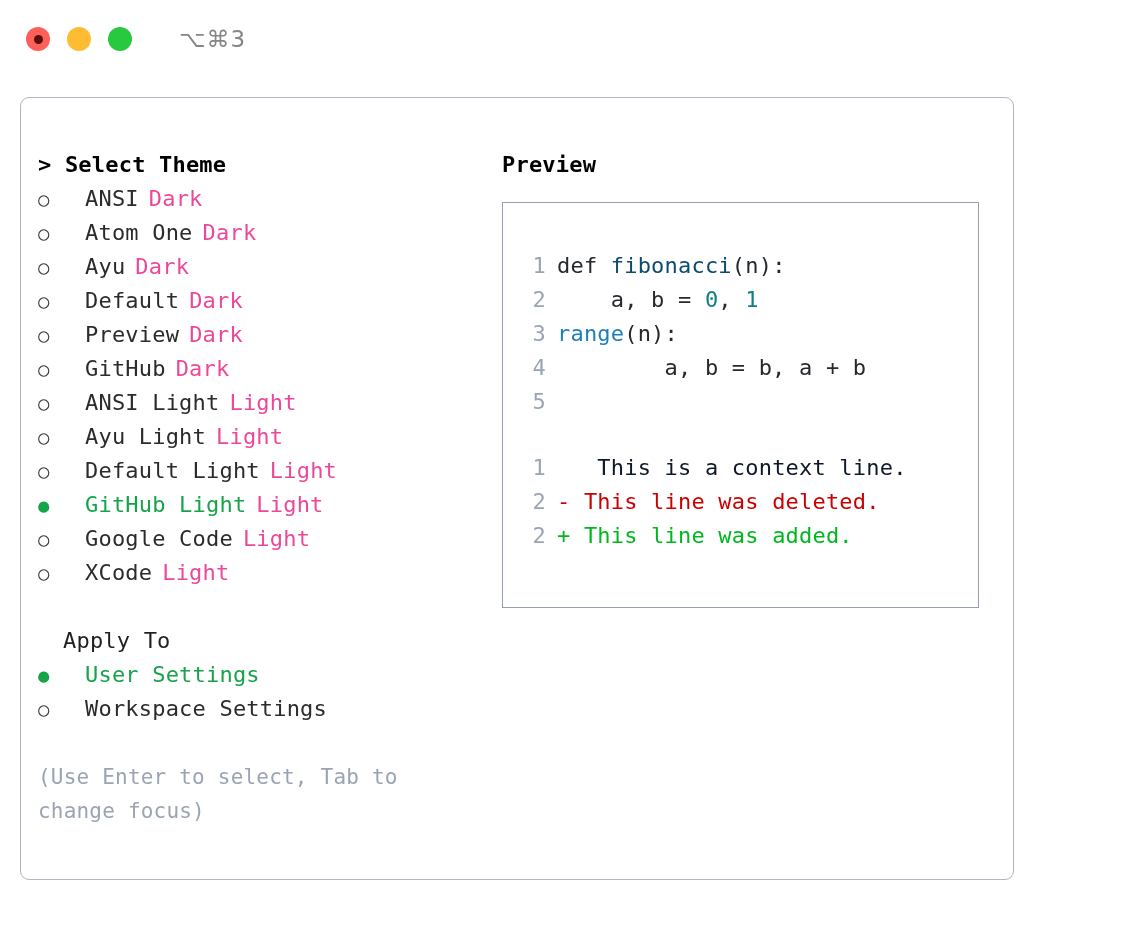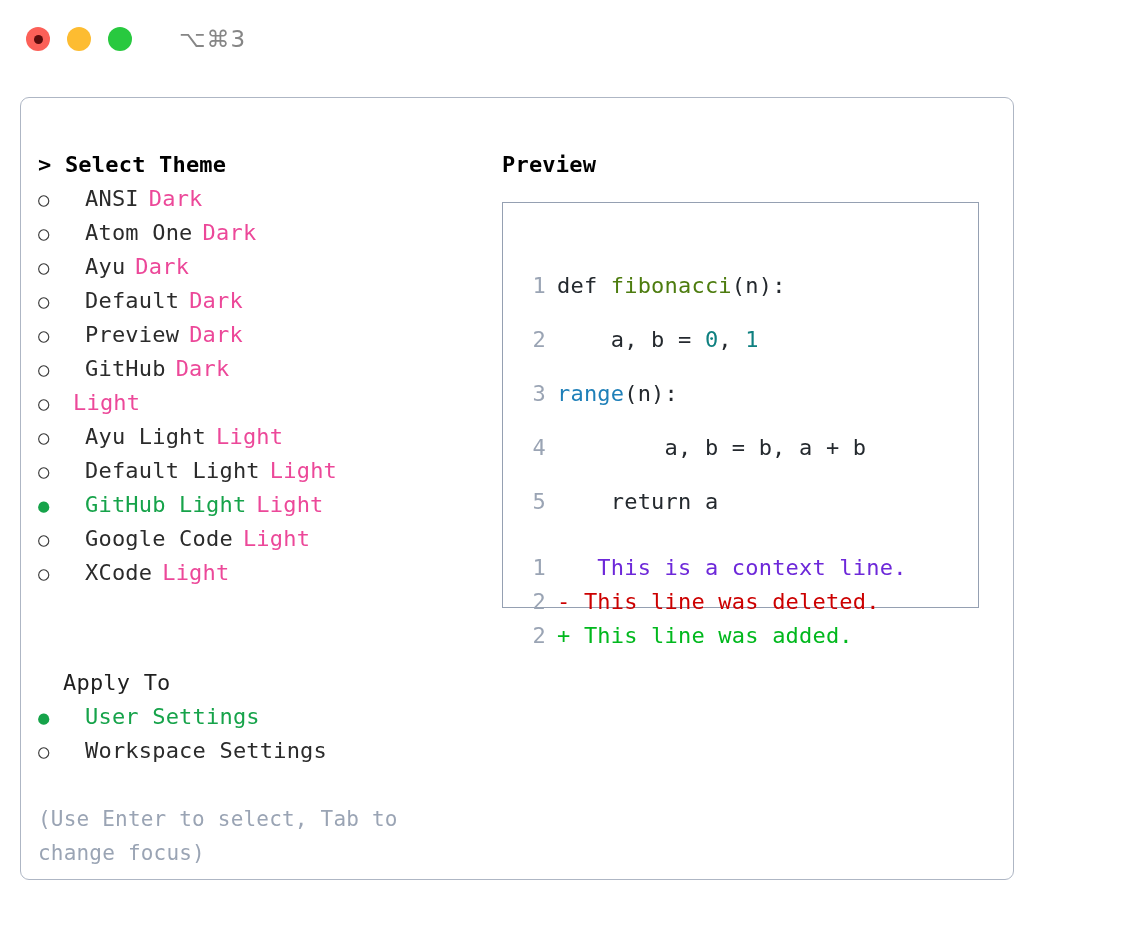--- a/index.html
+++ b/index.html
@@ -124,21 +124,20 @@
     color: #ec4899;
     margin-left: 10px;
   }
   .apply-header {
     font-size: 22px;
     color: #1f1f1f;
     line-height: 34px;
     white-space: pre;
     padding-left: 25px;
     letter-spacing: 0.2px;
-    margin-top: 42px;
   }
   .spacer-row {
     height: 34px;
   }
   .hint {
     margin-top: 34px;
     font-size: 21px;
     line-height: 34px;
     color: #9aa4b4;
     width: 410px;
@@ -175,26 +174,26 @@
     white-space: pre;
     letter-spacing: 0.2px;
   }
   .lineno {
     width: 26px;
     flex: 0 0 26px;
     text-align: right;
     color: #9aa4b4;
     margin-right: 11px;
   }
-  .code-text { color: #24292e; margin-top: 20px; }
-  .tok-fn { color: #4d7c0f; }
+  .code-text { color: #24292e; }
+  .tok-fn { color: #0c4a6e; }
   .tok-num { color: #0f8080; }
   .tok-call { color: #1e7fb8; }
   .diff-gap { height: 32px; }
-  .diff-ctx { color: #6d28d9; }
+  .diff-ctx { color: #0f172a; }
   .diff-del { color: #cc0000; }
   .diff-add { color: #00b81d; }
 </style>
 </head>
 <body>
 
 <div class="window">
 
   <div class="titlebar">
     <div class="lights">
@@ -245,20 +244,21 @@
         </div>
 
         <div class="opt-row">
           <span class="marker">○</span>
           <span class="opt-label">GitHub</span>
           <span class="opt-tag">Dark</span>
         </div>
 
         <div class="opt-row">
           <span class="marker">○</span>
+          <span class="opt-label">ANSI Light</span>
           <span class="opt-tag">Light</span>
         </div>
 
         <div class="opt-row">
           <span class="marker">○</span>
           <span class="opt-label">Ayu Light</span>
           <span class="opt-tag">Light</span>
         </div>
 
         <div class="opt-row">
@@ -322,21 +322,20 @@
             <span class="tok-call">range</span><span class="code-text">(n):</span>
           </div>
 
           <div class="code-line">
             <span class="lineno">4</span>
             <span class="code-text">        a, b = b, a + b</span>
           </div>
 
           <div class="code-line">
             <span class="lineno">5</span>
-            <span class="code-text">    return a</span>
           </div>
 
           <div class="diff-gap"></div>
 
           <div class="code-line">
             <span class="lineno">1</span>
             <span class="diff-ctx"> </span><span class="diff-ctx">  This is a context line.</span>
           </div>
 
           <div class="code-line">

